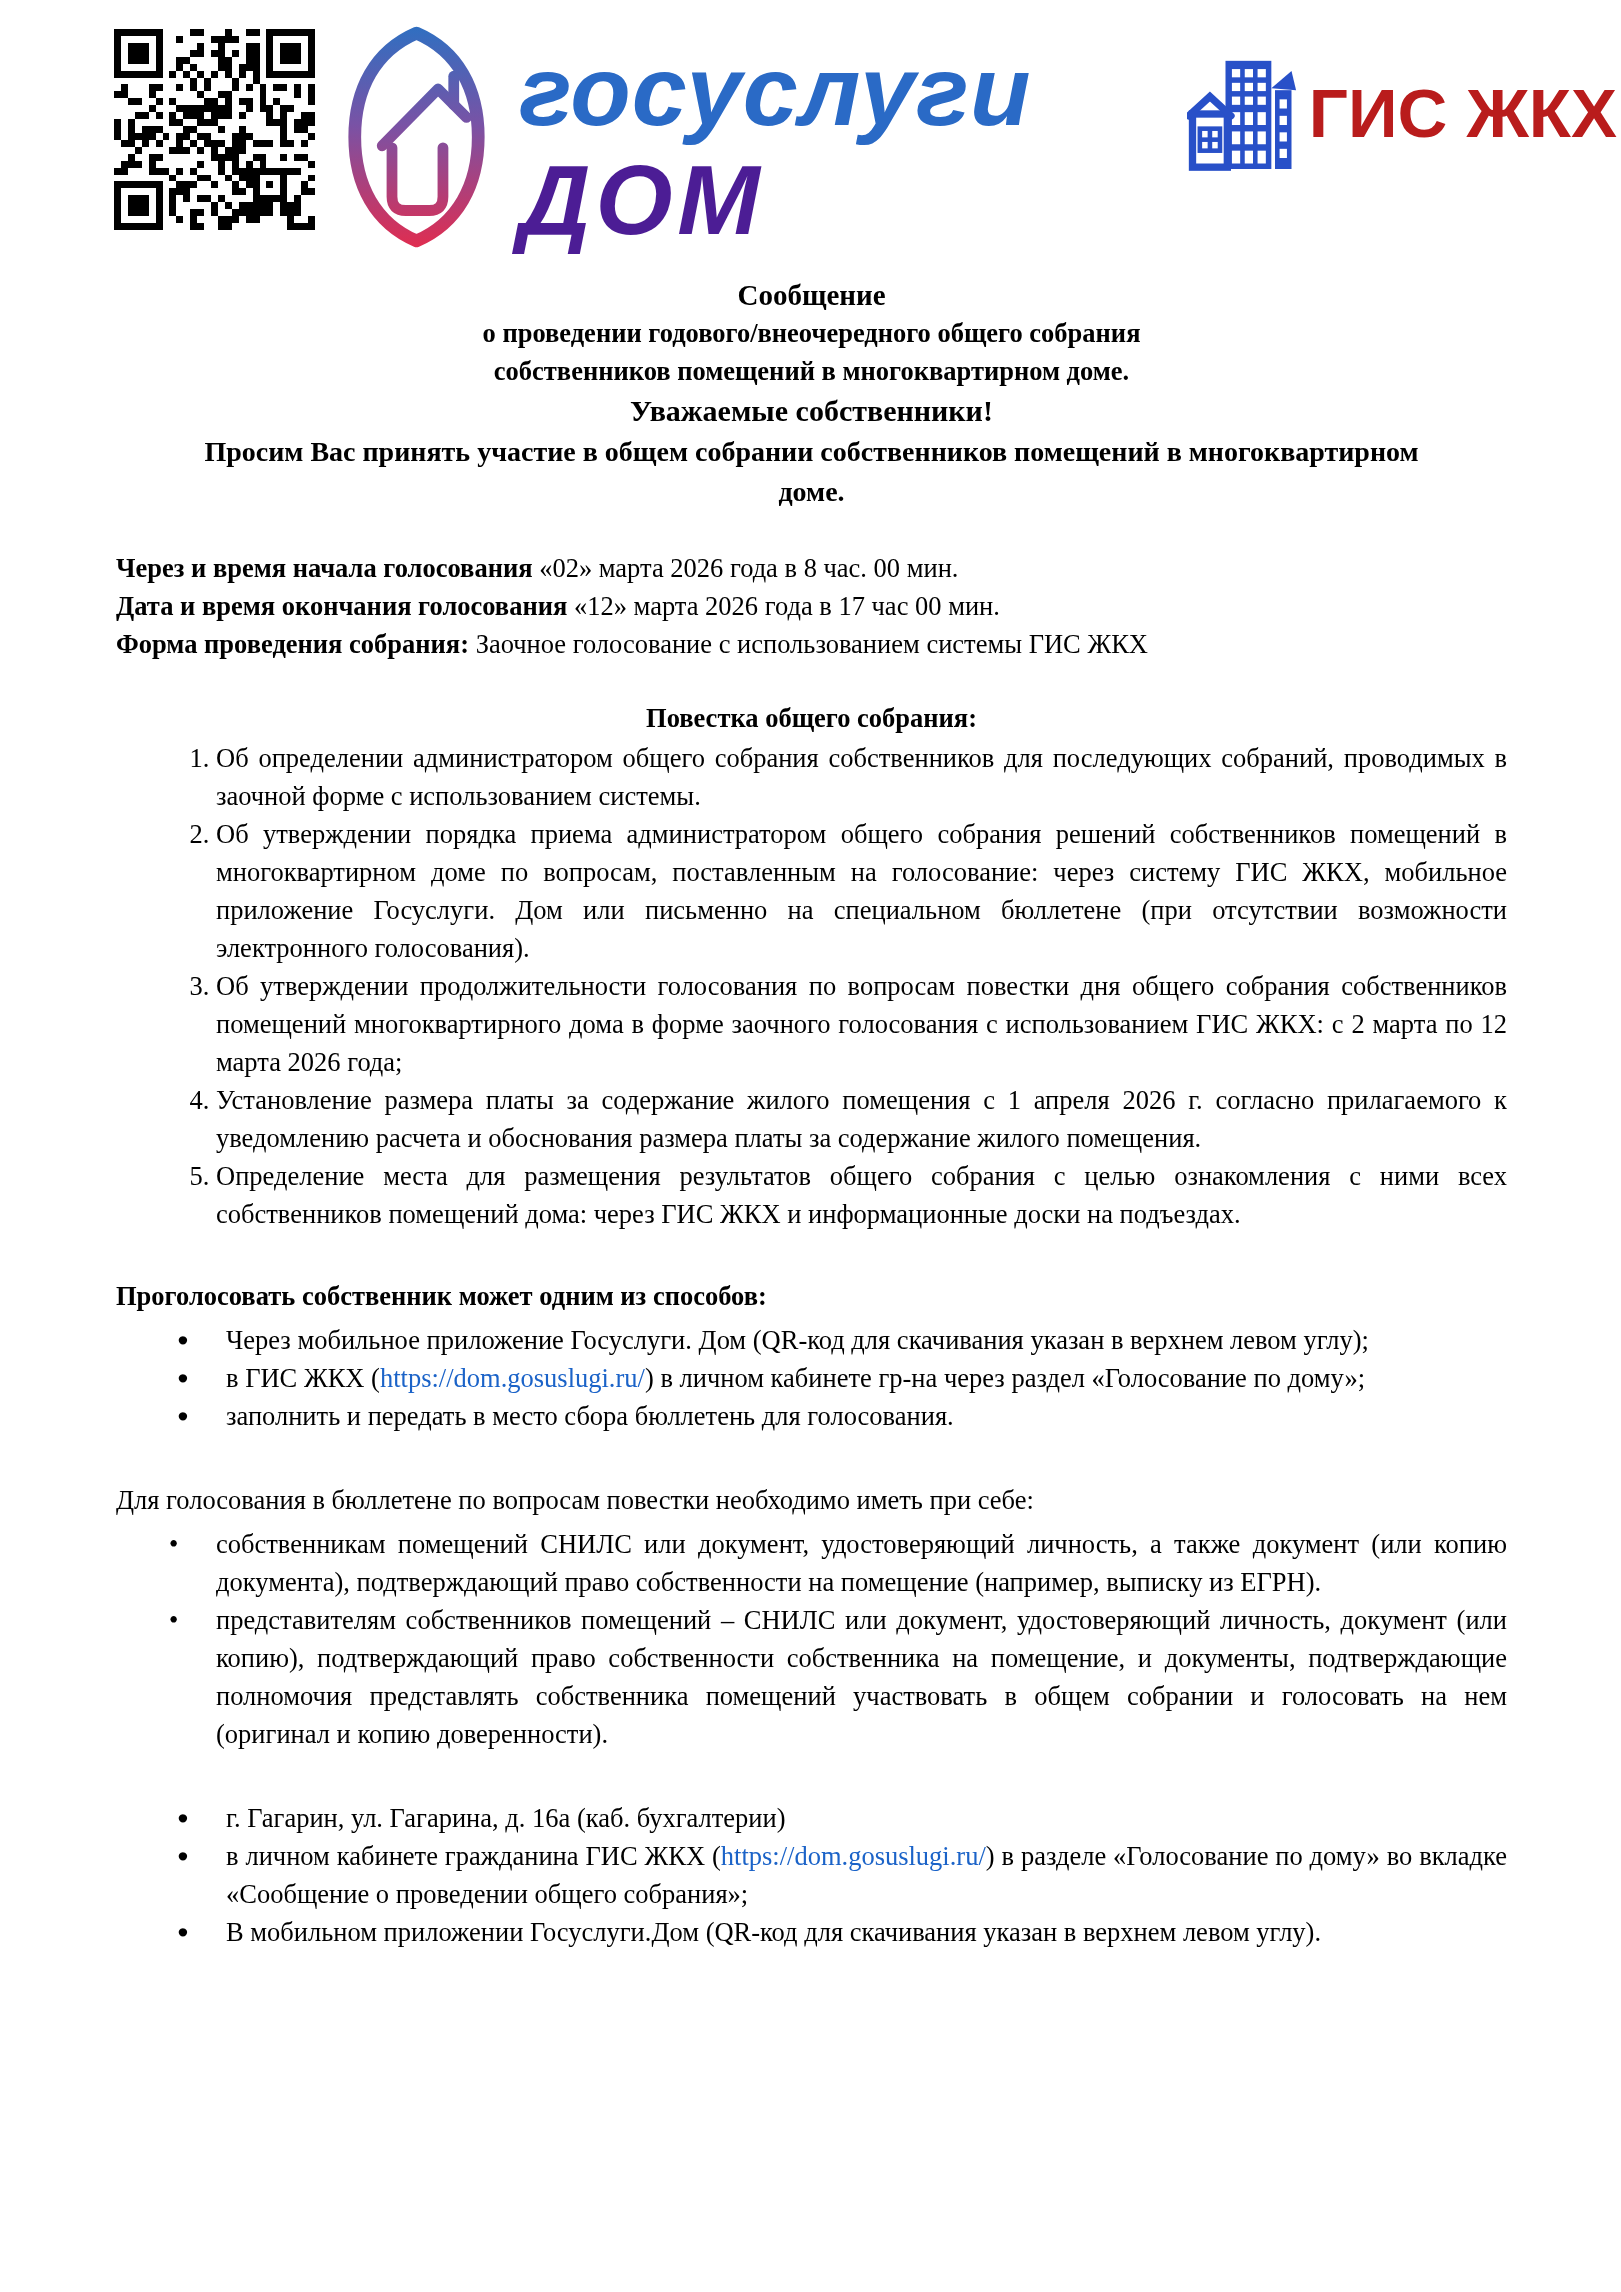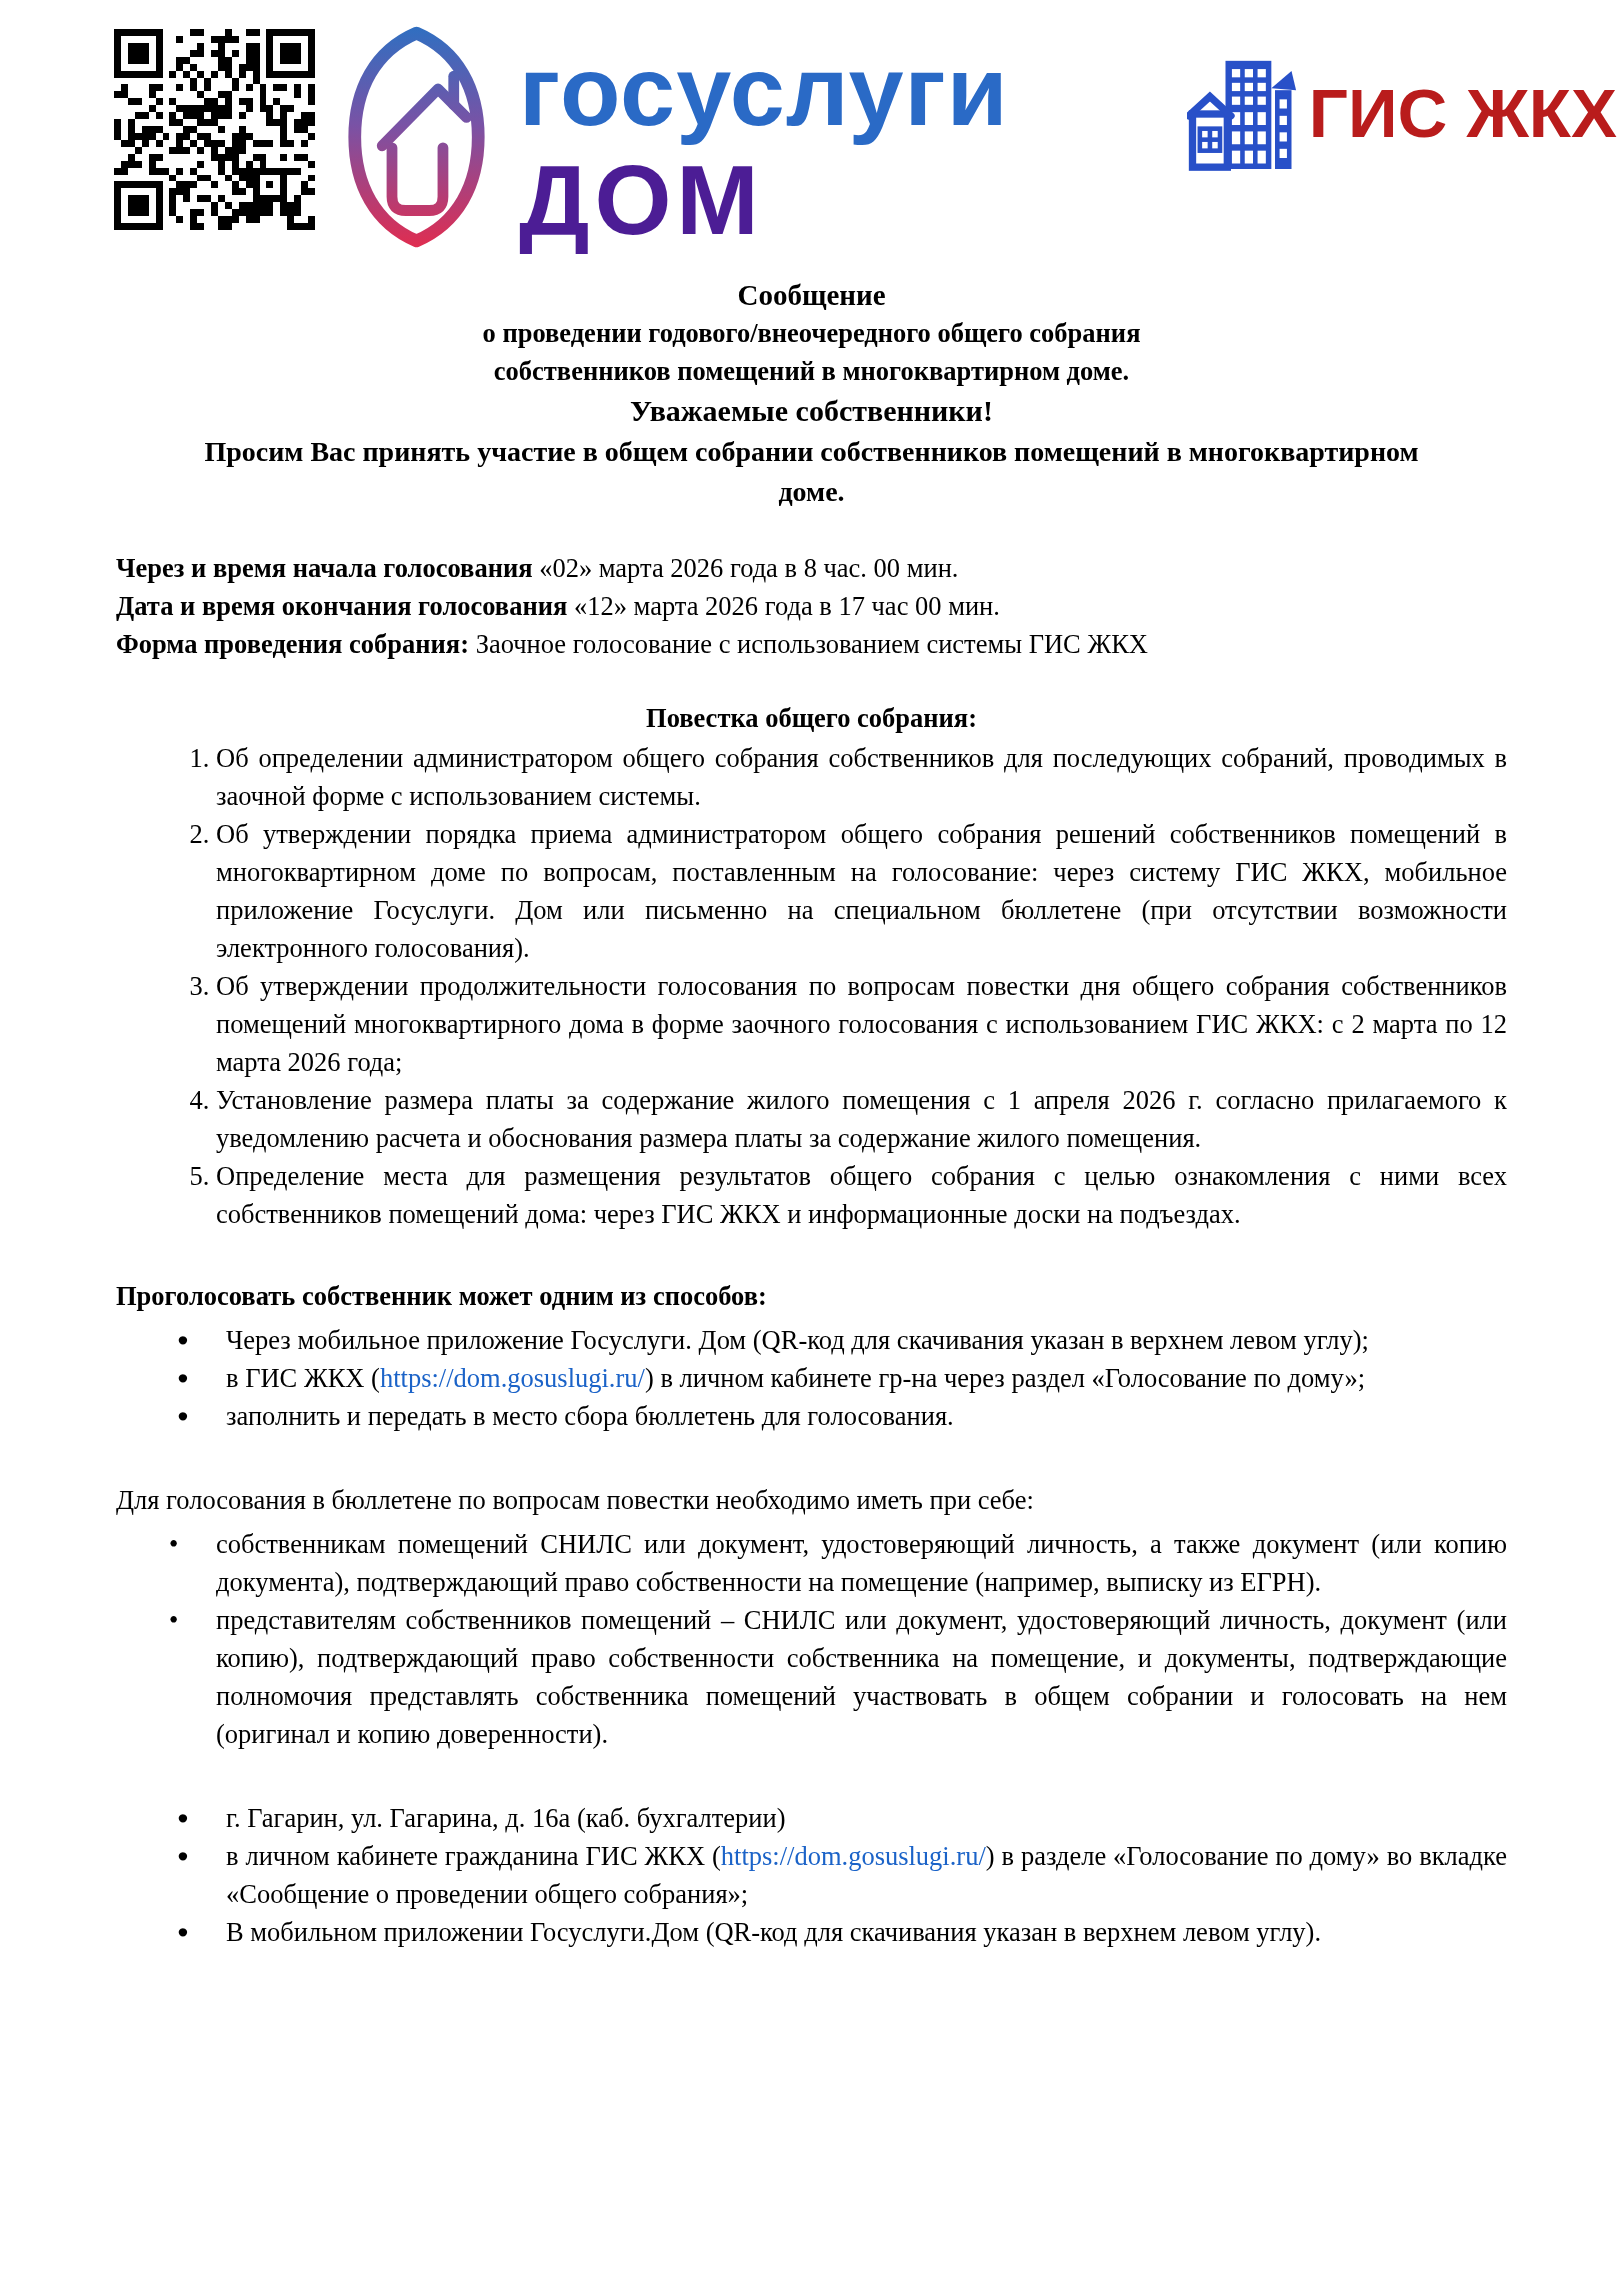--- a/index.html
+++ b/index.html
@@ -16,21 +16,21 @@
     overflow: hidden;
   }
 
   
   .doc-header { position: relative; height: 241px; }
   .qr { position: absolute; left: -2px; top: 3.9px; width: 201px; height: 201px; }
   .qr svg { width: 100%; height: 100%; }
 
   .gd-logo { position: absolute; left: 227px; top: 0; display: flex; }
   .gd-icon svg { width: 147px; height: 222px; display: block; }
-  .gd-text { margin-left: 29px; padding-top: 15.7px; font-family: "Liberation Sans", sans-serif; font-weight: bold; white-space: nowrap; }
+  .gd-text { margin-left: 29px; padding-top: 15.7px; font-family: "Liberation Sans", sans-serif; font-weight: bold; white-space: nowrap; font-style: italic; }
   .gd-line1 { font-size: 99px; line-height: 100px; letter-spacing: 1px; color: #2a6ac6; }
   .gd-line2 { font-size: 99px; line-height: 98px; margin-top: 9.8px; letter-spacing: 4.9px; color: #4c1d95; }
 
   .gis-logo { position: absolute; right: -110px; top: 31px; display: flex; align-items: center; }
   .gis-icon svg { width: 110px; height: 114px; display: block; }
   .gis-label { margin-left: 11.8px; font-family: "Liberation Sans", sans-serif; font-weight: bold;
                font-size: 69px; color: #b91c1c; white-space: nowrap; }
 
   
   .title-block { text-align: center; font-weight: bold; }

